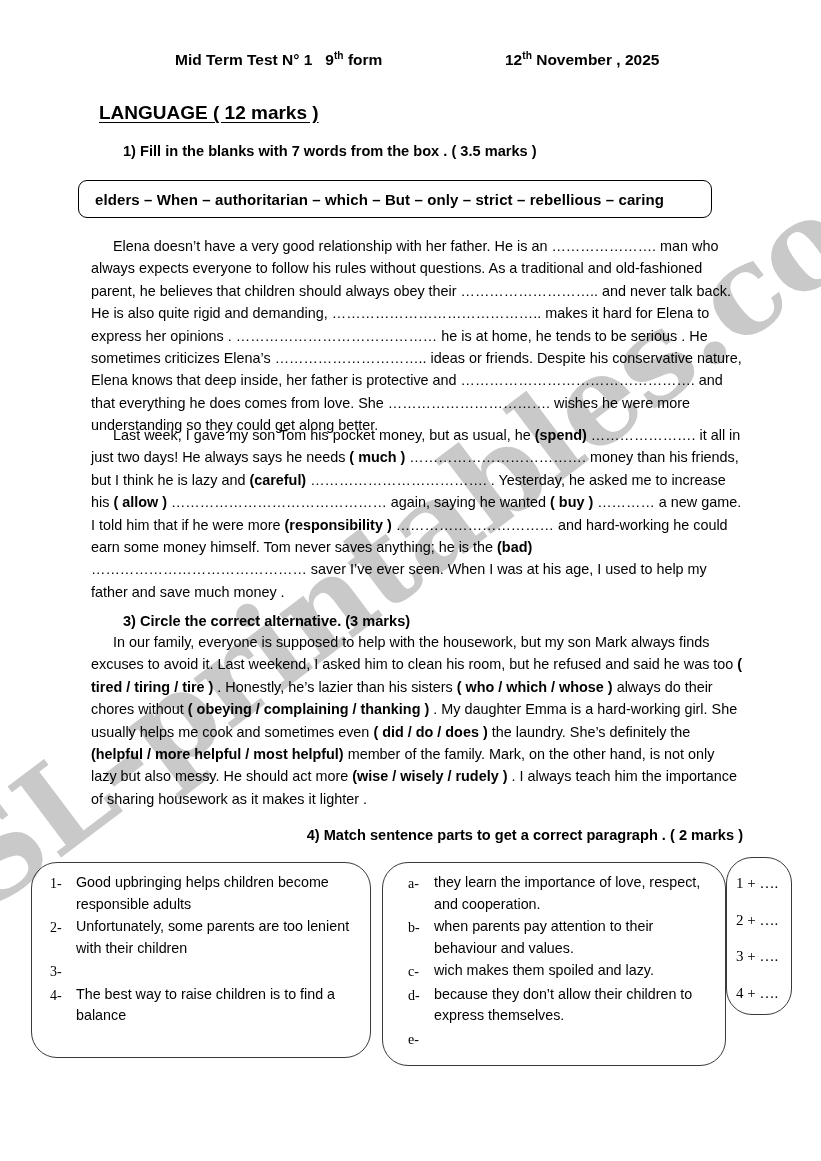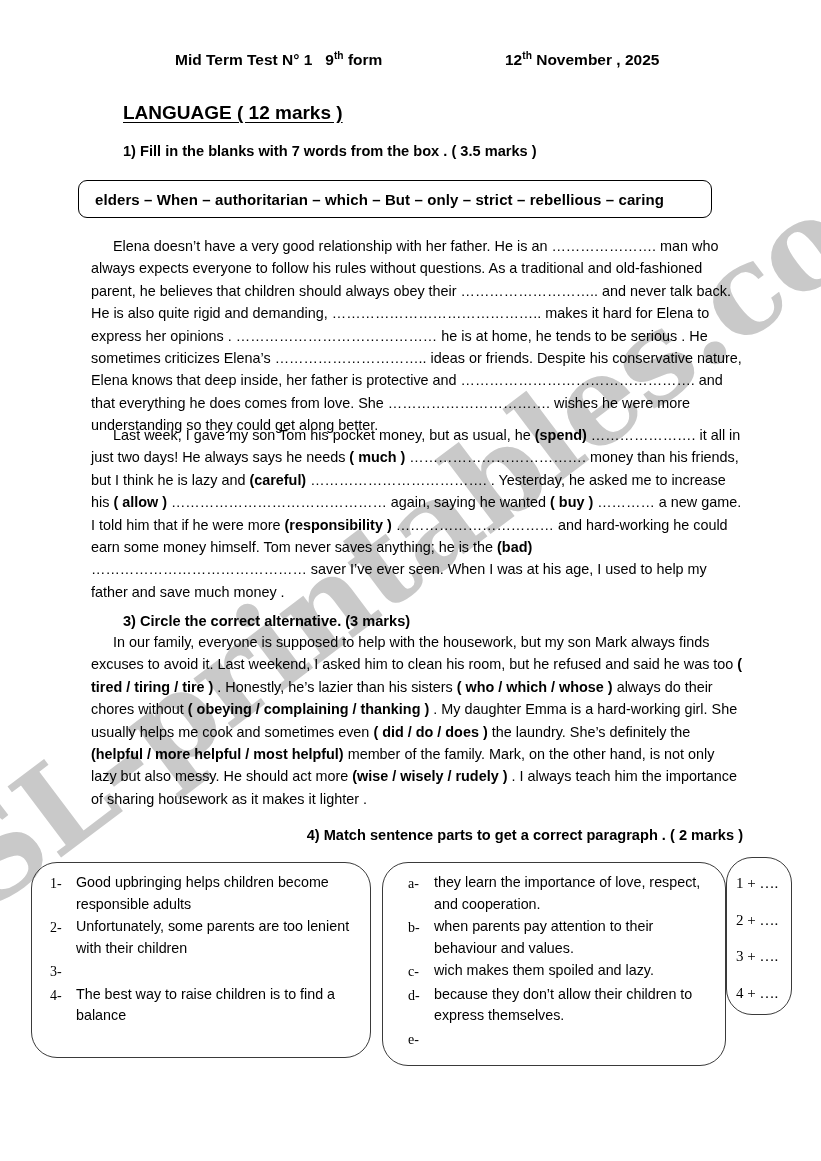--- a/index.html
+++ b/index.html
@@ -60,21 +60,20 @@
   sup { font-size: 0.66em; vertical-align: super; }
 
   .section-title {
     position: absolute;
     top: 102px;
     left: 99px;
     font-size: 19px;
     font-weight: bold;
     text-decoration: underline;
     text-underline-offset: 3px;
-    margin-left: 24px;
   }
 
   
   .task-head {
     font-weight: bold;
     font-size: 14.6px;
     margin: 0 0 2px 0;
     padding-left: 32px;
   }
 

